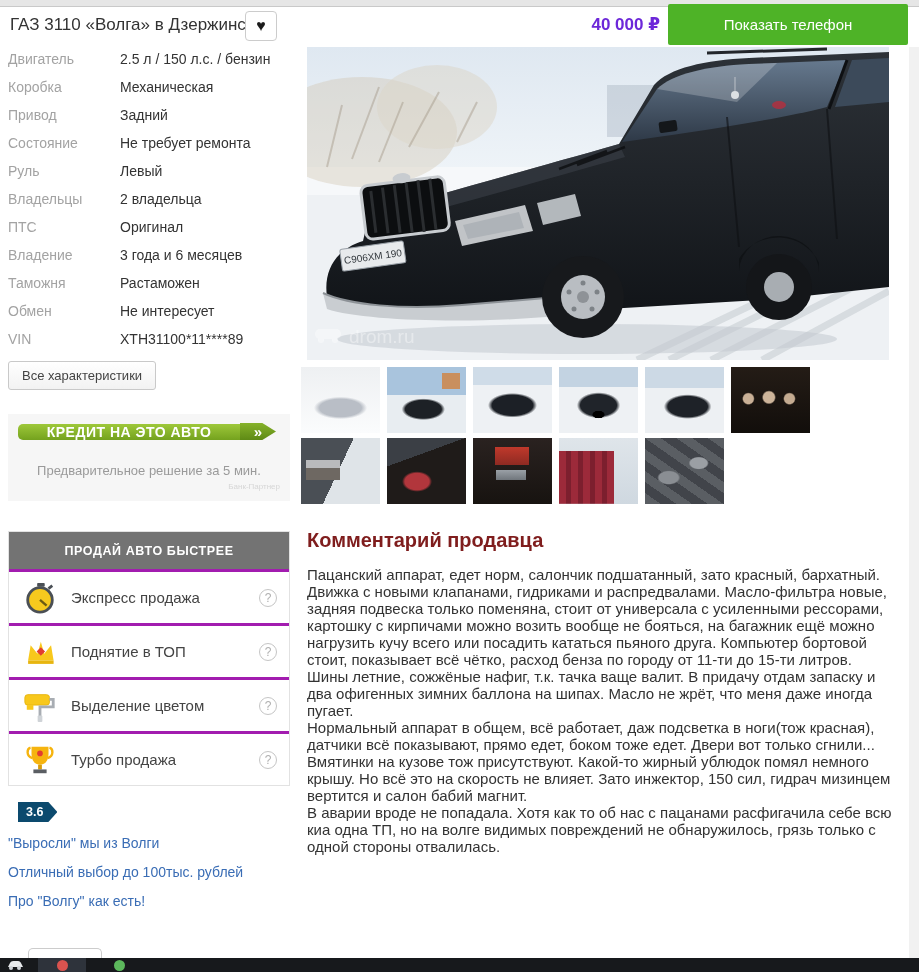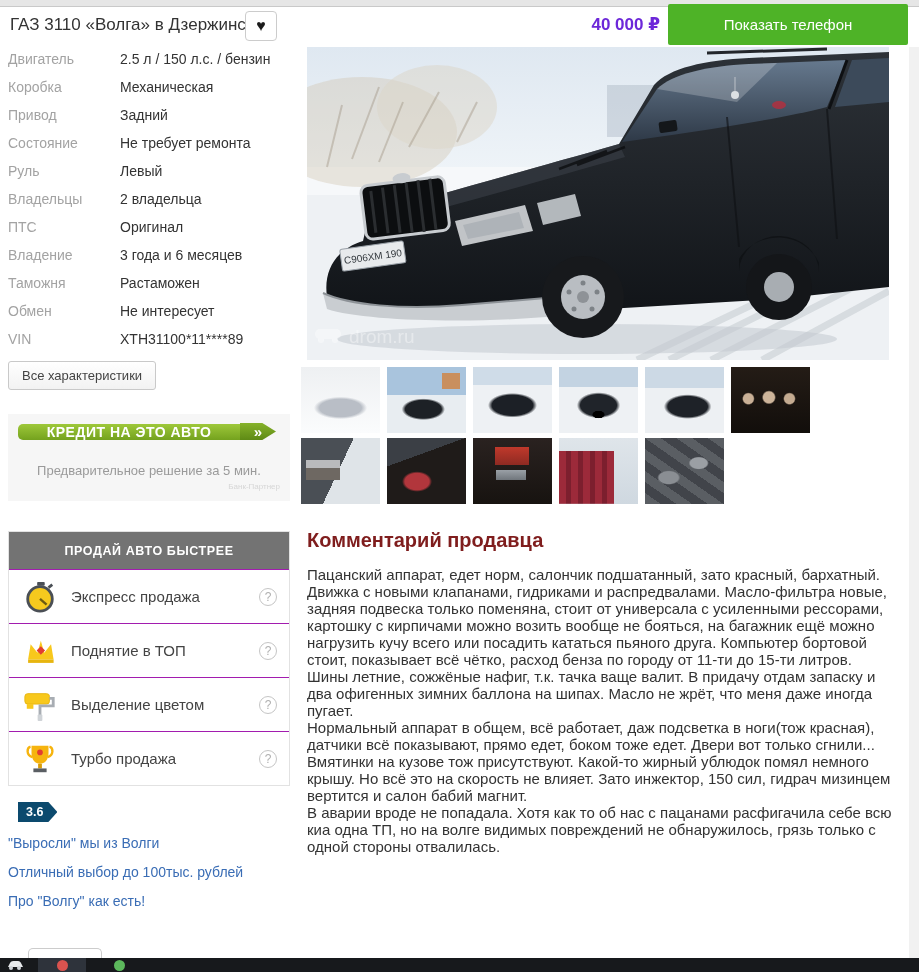--- a/index.html
+++ b/index.html
@@ -35,21 +35,21 @@
     color:#fff; font-weight:bold; font-size:14px; letter-spacing:.5px; display:flex; align-items:center; justify-content:center; }
   .credit-arrow { width:36px; background:linear-gradient(#86b22a,#5e8a15); color:#fff; font-weight:bold; font-size:15px;
     display:flex; align-items:center; justify-content:center;
     clip-path:polygon(0 0,62% 0,100% 50%,62% 100%,0 100%); }
   .credit-caption { margin-top:23px; text-align:center; font-size:13px; color:#9a9a9a; }
   .credit-partner { margin-top:4px; text-align:right; font-size:8px; color:#d6d6d6; }
 
   .promo-block { margin-top:30px; border:1px solid #e2e2e2; background:#fff; }
   .promo-header { height:37px; background:#737373; color:#fff; font-size:12.5px; font-weight:bold;
     letter-spacing:.6px; display:flex; align-items:center; justify-content:center; }
-  .promo-item { height:54px; display:flex; align-items:center; padding:16px 12px; border-top:1px solid #a21caf; cursor:pointer; }
+  .promo-item { height:54px; display:flex; align-items:center; padding:16px 12px; border-top:3px solid #a21caf; cursor:pointer; }
   .promo-item:first-of-type { border-top:none; }
   .promo-icon { width:38px; height:38px; flex:none; display:flex; align-items:center; justify-content:center; }
   .promo-label { flex:1; margin-left:12px; font-size:15px; color:#444; }
   .promo-help { width:18px; height:18px; border:1px solid #c5c5c5; border-radius:50%; color:#b0b0b0;
     font-size:12px; display:flex; align-items:center; justify-content:center; cursor:pointer; flex:none; }
 
   .reviews { margin-top:16px; }
   .reviews-head { display:flex; align-items:center; }
   .reviews-title { font-size:19px; font-weight:bold; color:#222; }
   .rating-badge { margin-left:10px; background:#0c4a6e; color:#fff; font-size:12.5px; font-weight:bold;

